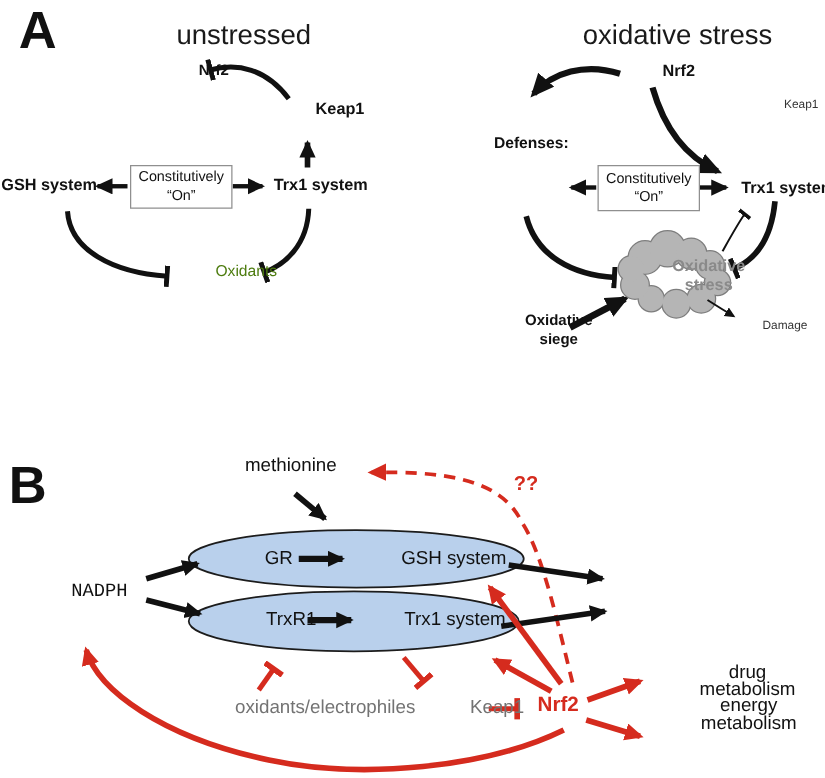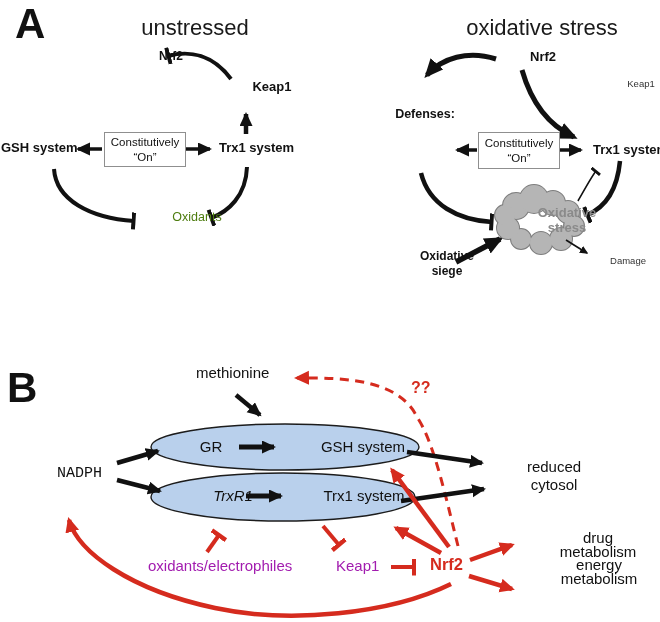--- a/index.html
+++ b/index.html
@@ -17,21 +17,21 @@
   .plain-sm{font-size:9.5px;color:#333;}
   .boxnode{
     position:absolute;border:1px solid #8f8f8f;background:#fff;
     font-size:11.5px;text-align:center;display:flex;flex-direction:column;
     justify-content:center;line-height:1.3;
   }
   .defenses{font-weight:bold;font-size:12.5px;line-height:16px;text-align:right;}
   .gray-node{color:#4d7c0f;font-size:12.5px;}
   .cloud-text{font-weight:bold;font-size:13px;color:#8a8a8a;line-height:15px;text-align:center;}
   .b-lbl{font-size:15px;}
-  .red{color:#a21caf;}
+  .red{color:#737373;margin-left:40px;}
   .nrf2b{font-size:16.5px;font-weight:bold;color:#d52b1e;}
   .qq{font-size:16px;font-weight:bold;color:#d52b1e;}
   .ml{line-height:15px;text-align:center;}
 </style>
 </head>
 <body>
 
 <div class="canvas">
 
   <svg class="layer" width="660" height="622" viewBox="0 0 660 622">
@@ -157,31 +157,27 @@
   <div class="lbl bA-sm ctr ml" style="left:420px;top:249px;">
     <div>Oxidative</div>
     <div>siege</div>
   </div>
   <div class="lbl plain-sm ctr" style="left:601px;top:256px;">Damage</div>
 
   <div class="lbl panel-letter" style="left:7px;top:364px;">B</div>
 
   <div class="lbl b-lbl" style="left:196px;top:364px;">methionine</div>
   <div class="lbl b-lbl" style="left:57px;top:465px;font-family:Liberation Mono, monospace;">NADPH</div>
-  <div class="lbl b-lbl ctr" style="left:184px;top:438px;">GR</div>
+  <div class="lbl b-lbl ctr" style="left:196px;top:438px;">GR</div>
   <div class="lbl b-lbl ctr" style="left:336px;top:438px;">GSH system</div>
-  <div class="lbl b-lbl ctr" style="left:206px;top:487px;font-style:italic;">TrxR1</div>
+  <div class="lbl b-lbl ctr" style="left:206px;top:487px;">TrxR1</div>
   <div class="lbl b-lbl ctr" style="left:337px;top:487px;">Trx1 system</div>
   <div class="lbl b-lbl red" style="left:148px;top:557px;">oxidants/electrophiles</div>
   <div class="lbl b-lbl red" style="left:336px;top:557px;">Keap1</div>
   <div class="lbl nrf2b" style="left:430px;top:555px;">Nrf2</div>
-  <div class="lbl b-lbl ctr ml" style="left:527px;top:458px;line-height:18px;">
-    <div>reduced</div>
-    <div>cytosol</div>
-  </div>
   <div class="lbl b-lbl ctr ml" style="left:571px;top:531px;line-height:14px;">
     <div>drug</div>
     <div>metabolism</div>
   </div>
   <div class="lbl b-lbl ctr ml" style="left:572px;top:558px;line-height:14px;">
     <div>energy</div>
     <div>metabolism</div>
   </div>
   <div class="lbl qq" style="left:411px;top:379px;">??</div>
 

